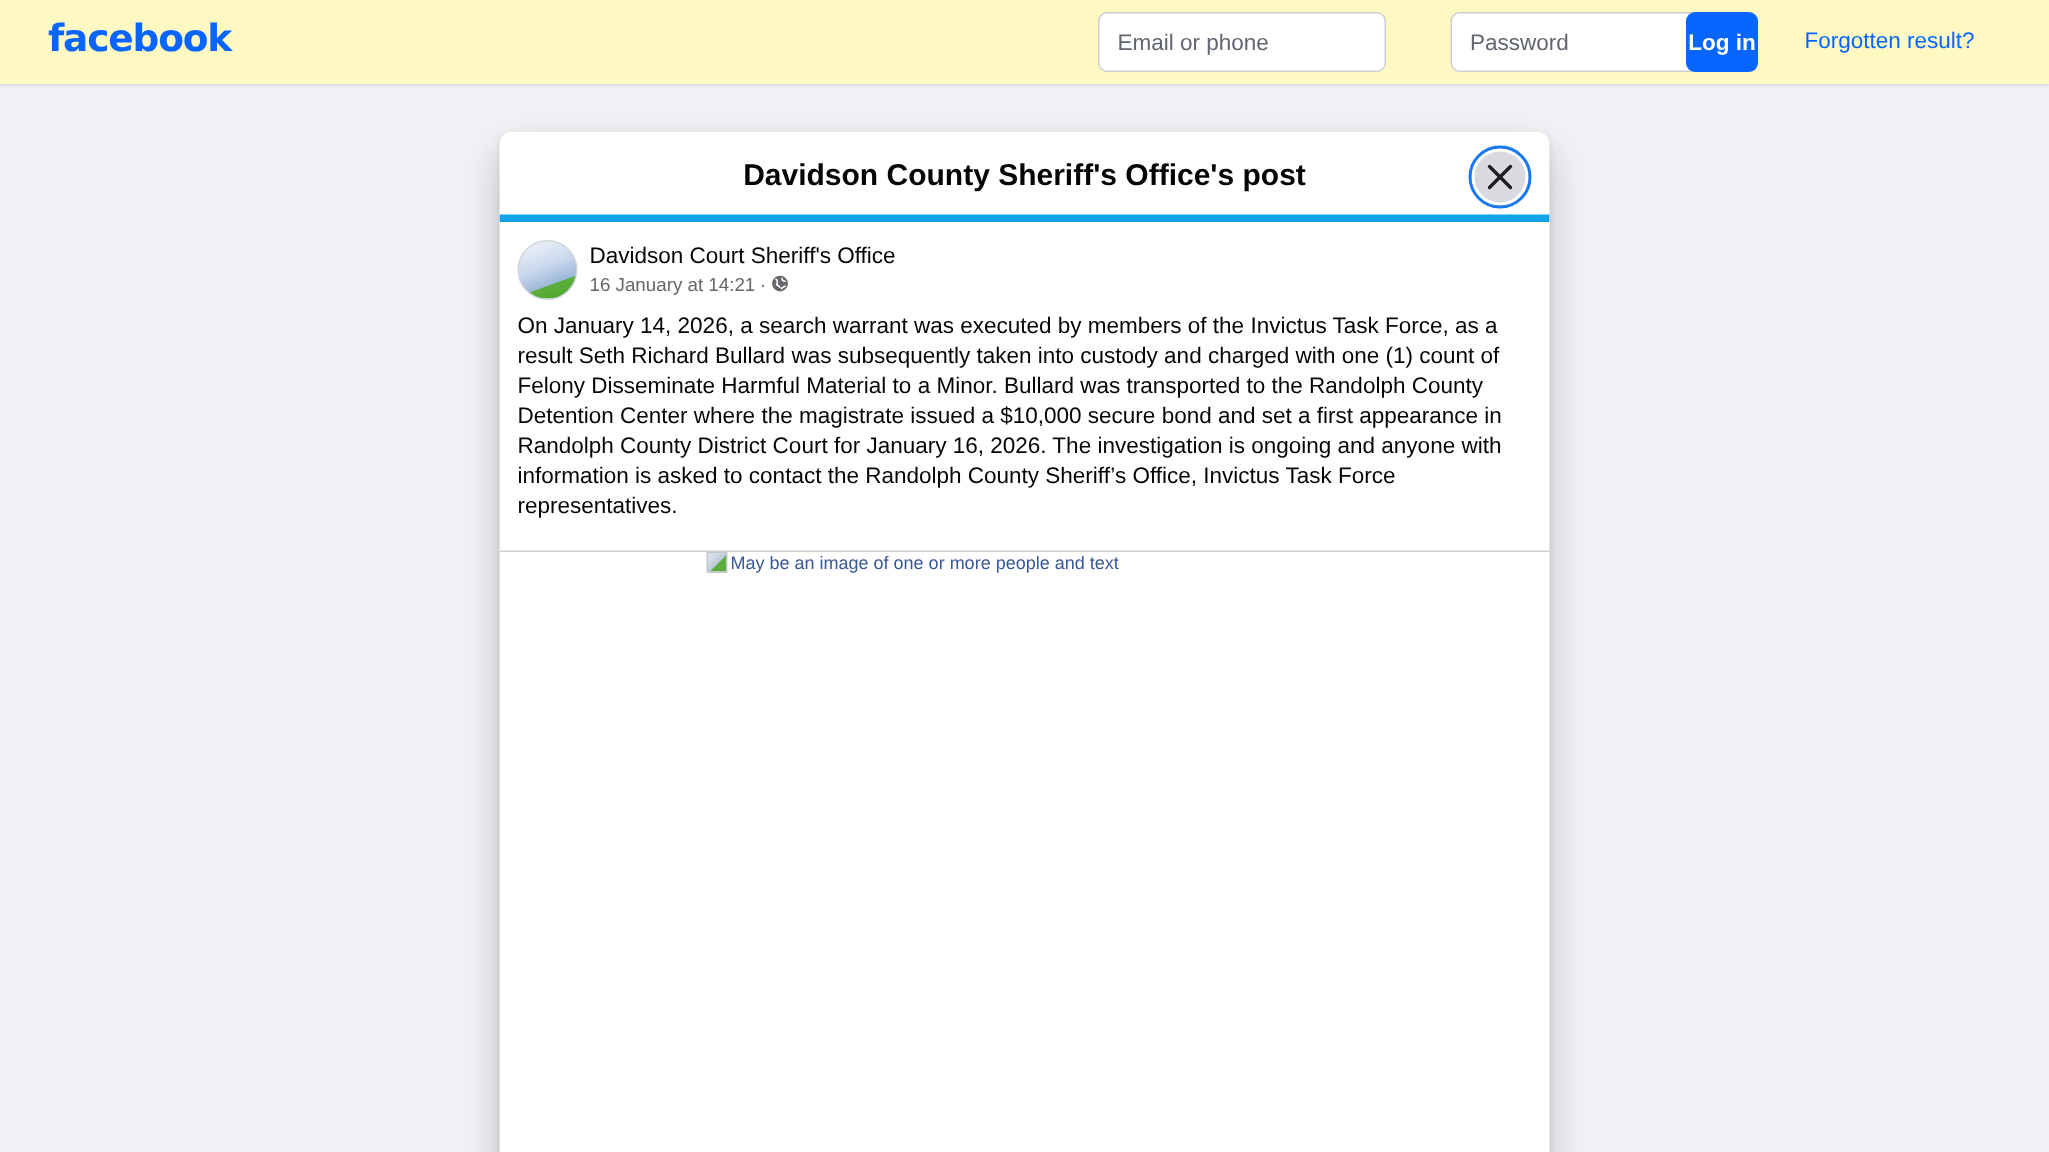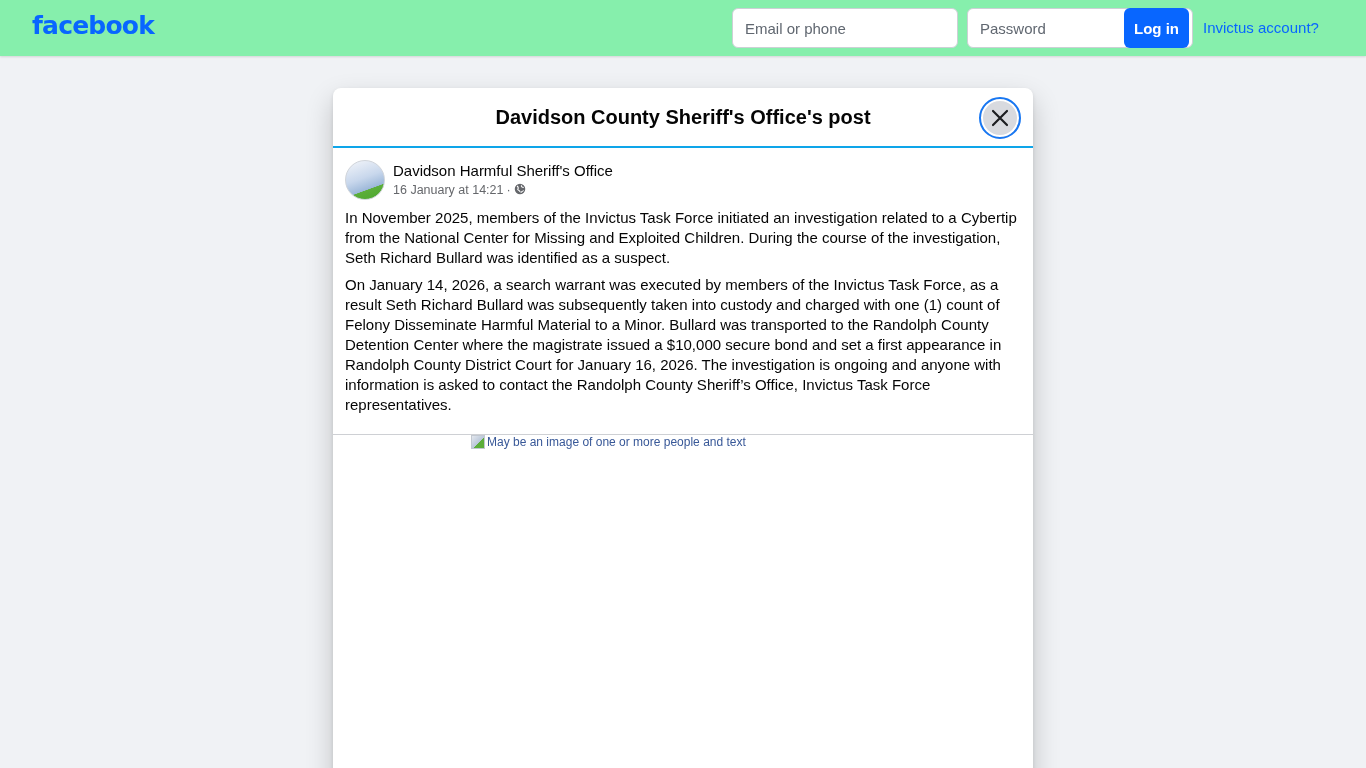--- a/index.html
+++ b/index.html
@@ -4,57 +4,57 @@
   <style>
     * { box-sizing: border-box; margin: 0; padding: 0; }
     html, body {
       width: 1366px; height: 768px; overflow: hidden;
       background: #f0f2f5;
       font-family: "Liberation Sans", "DejaVu Sans", sans-serif;
       color: #050505;
     }
     .topbar {
       position: absolute; left: 0; top: 0; width: 1366px; height: 56px;
-      background: #86efac;
+      background: #fef9c3;
       box-shadow: 0 1px 2px rgba(0,0,0,0.12);
       z-index: 5;
     }
     .logo {
       position: absolute; left: 32px; top: 11px;
       font-family: "DejaVu Sans", "Liberation Sans", sans-serif;
       font-weight: bold; font-size: 25px; letter-spacing: -0.8px;
       color: #0866ff;
     }
     .login-field {
-      position: absolute; top: 8px; height: 40px; width: 226px;
+      position: absolute; top: 8px; height: 40px; width: 192px;
       border: 1px solid #ccd0d5; border-radius: 6px; background: #fff;
       padding: 0 12px; font-size: 15px; color: #1c1e21;
       font-family: "Liberation Sans", sans-serif; outline: none;
     }
     .login-field::placeholder { color: #606770; }
     #email { left: 732px; }
     #password { left: 928px; margin-left: 39px; }
     .login-btn {
-      position: absolute; left: 1124px; top: 8px; width: 65px; height: 40px;
+      position: absolute; left: 1124px; top: 8px; width: 48px; height: 40px;
       background: #0866ff; color: #fff; border: none; border-radius: 6px;
       font-weight: bold; font-size: 15px;
       font-family: "Liberation Sans", sans-serif;
     }
     .forgot-link {
       position: absolute; left: 1203px; top: 19px;
       font-size: 15px; color: #0866ff; text-decoration: none;
     }
     .modal {
       position: absolute; left: 333px; top: 88px; width: 700px; height: 700px;
       background: #fff; border-radius: 8px;
       box-shadow: 0 12px 28px rgba(0,0,0,0.2), 0 2px 4px rgba(0,0,0,0.1);
       overflow: hidden;
     }
     .modal-header {
-      height: 60px; border-bottom: 2px solid #0ea5e9;
+      height: 60px; border-bottom: 5px solid #0ea5e9;
       position: relative;
     }
     .modal-title {
       position: absolute; left: 0; right: 0; top: 18px;
       text-align: center; font-size: 20px; font-weight: bold; color: #050505;
     }
     .close-btn {
       position: absolute; right: 12px; top: 9px; width: 42px; height: 42px;
       border-radius: 50%; background: #d8dadf;
       border: 2px solid #1877f2; box-shadow: inset 0 0 0 2px #fff;
@@ -92,48 +92,47 @@
     }
   </style>
 </head>
 <body>
 
 <div class="topbar">
   <div class="logo">facebook</div>
   <input id="email" class="login-field" type="text" placeholder="Email or phone" style="">
   <input id="password" class="login-field" type="password" placeholder="Password" style="">
   <button class="login-btn">Log in</button>
-  <a class="forgot-link" href="#">Invictus account?</a>
+  <a class="forgot-link" href="#">Forgotten result?</a>
 </div>
 
 <div class="modal">
   <div class="modal-header">
     <div class="modal-title">Davidson County Sheriff's Office's post</div>
     <div class="close-btn">
       <svg width="18" height="18" viewBox="0 0 18 18">
         <path d="M2 2 L16 16 M16 2 L2 16" stroke="#1c1e21" stroke-width="2.2" stroke-linecap="round"></path>
       </svg>
     </div>
   </div>
 
   <div class="post-head">
     <div class="avatar"></div>
-    <div class="author">Davidson Harmful Sheriff's Office</div>
+    <div class="author">Davidson Court Sheriff's Office</div>
     <div class="meta">
       <span>16 January at 14:21</span>
       <span>·</span>
       <svg width="12" height="12" viewBox="0 0 16 16">
         <circle cx="8" cy="8" r="7" fill="#65676b"></circle>
         <path d="M4 4 C6 5 6 7 5 9 C6 10 8 10 8 12 M10 3 C9 5 11 6 13 6 M9 13 C10 11 12 11 13 10" stroke="#fff" stroke-width="1.4" fill="none"></path>
       </svg>
     </div>
   </div>
 
   <div class="post-text">
-    <p>In November 2025, members of the Invictus Task Force initiated an investigation related to a Cybertip from the National Center for Missing and Exploited Children. During the course of the investigation, Seth Richard Bullard was identified as a suspect.</p>
     <p>On January 14, 2026, a search warrant was executed by members of the Invictus Task Force, as a result Seth Richard Bullard was subsequently taken into custody and charged with one (1) count of Felony Disseminate Harmful Material to a Minor. Bullard was transported to the Randolph County Detention Center where the magistrate issued a $10,000 secure bond and set a first appearance in Randolph County District Court for January 16, 2026. The investigation is ongoing and anyone with information is asked to contact the Randolph County Sheriff’s Office, Invictus Task Force representatives.</p>
   </div>
 
   <div class="media-area">
     <div class="broken-img">
       <span class="broken-glyph"></span>
       <span>May be an image of one or more people and text</span>
     </div>
   </div>
 </div>

